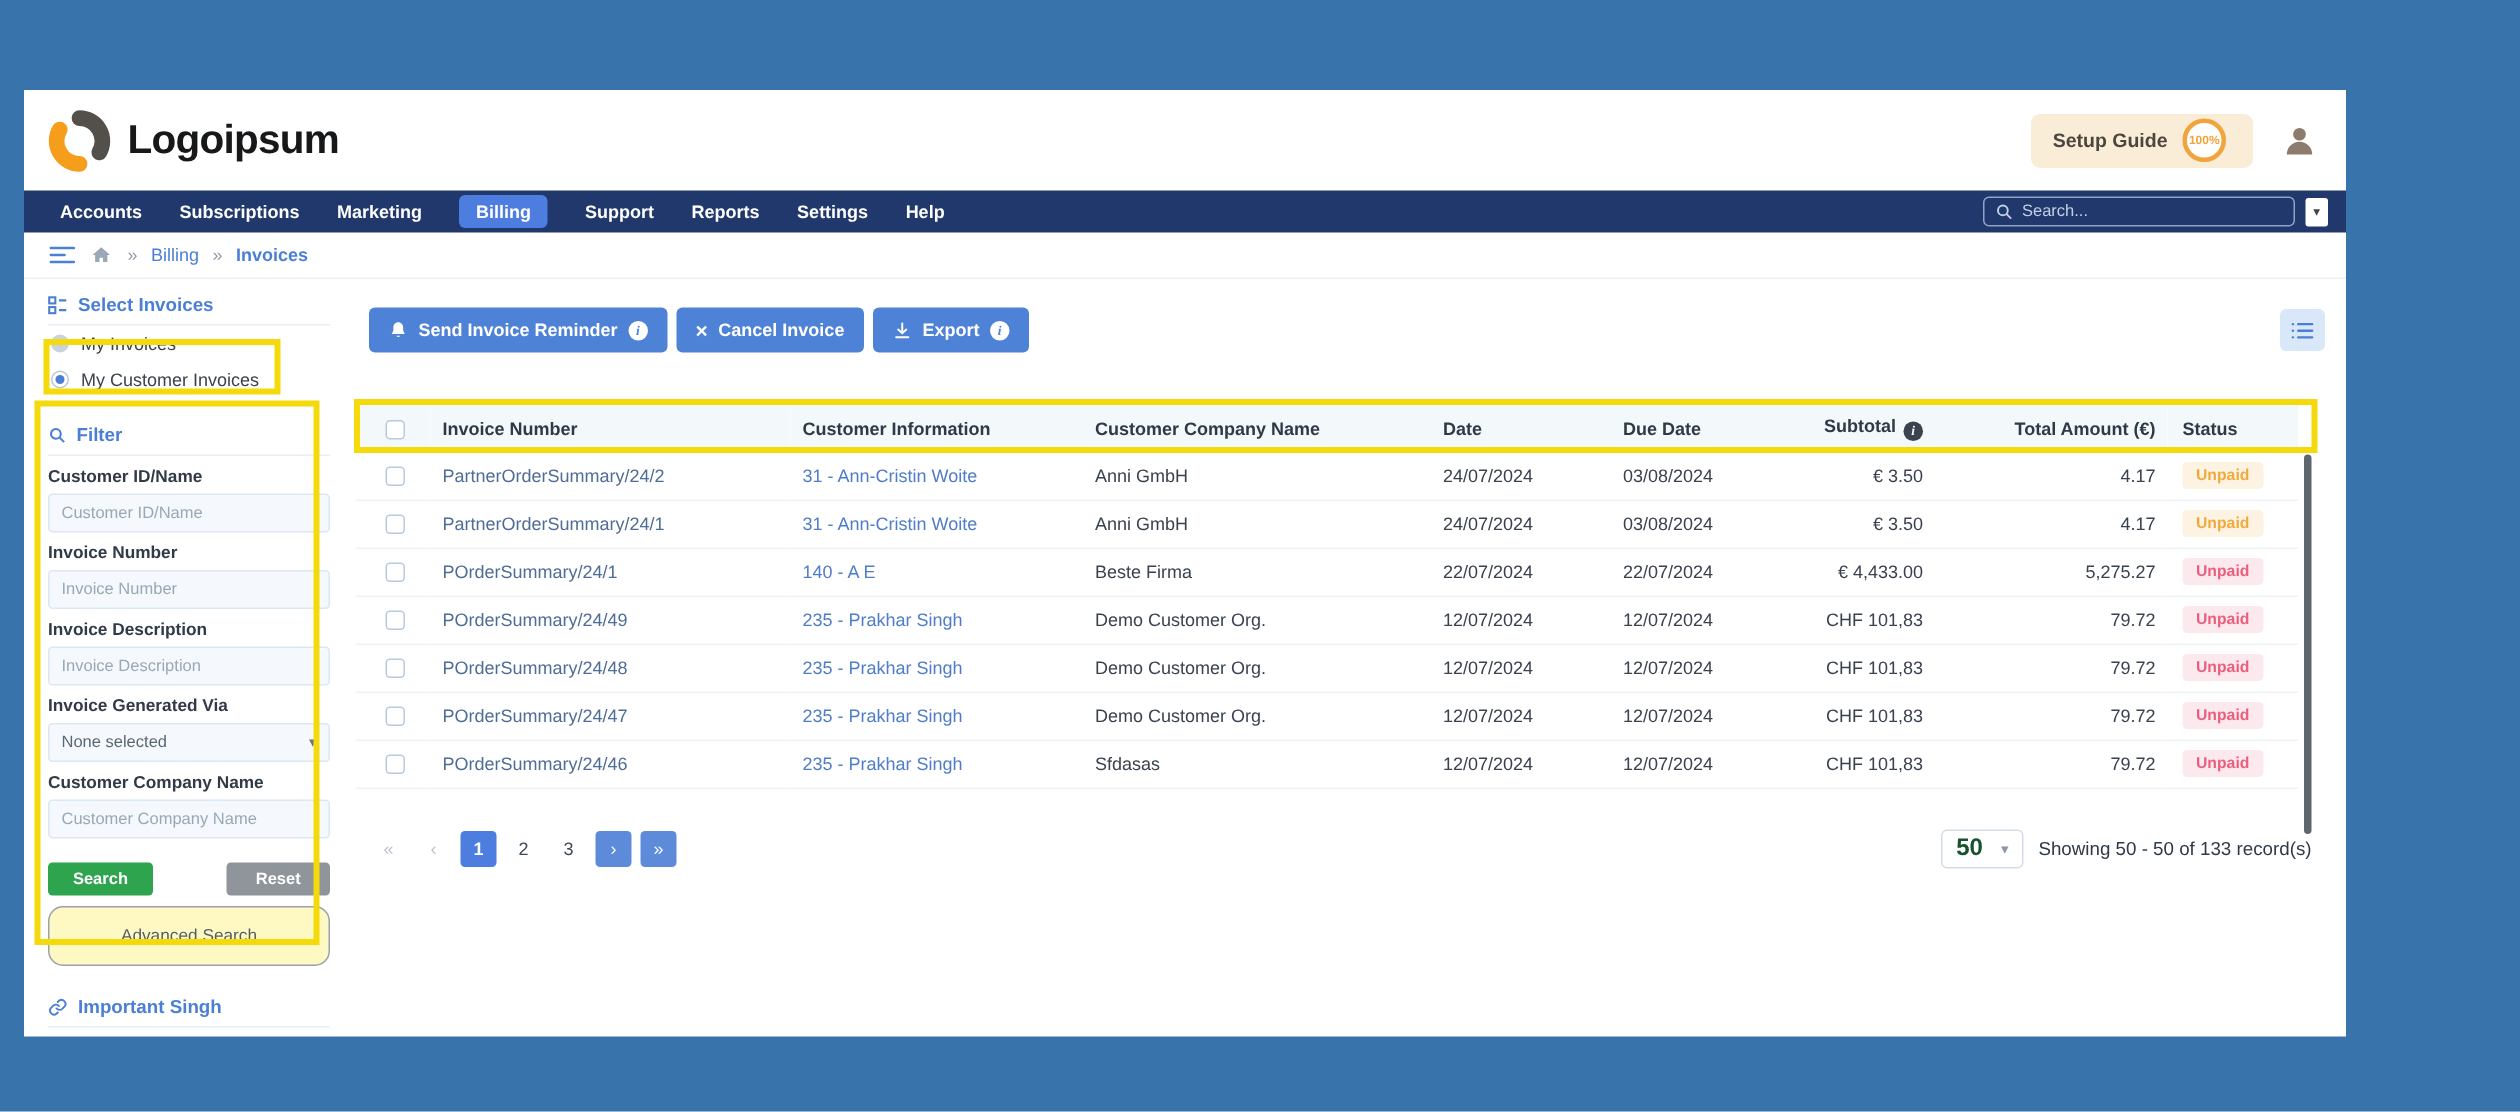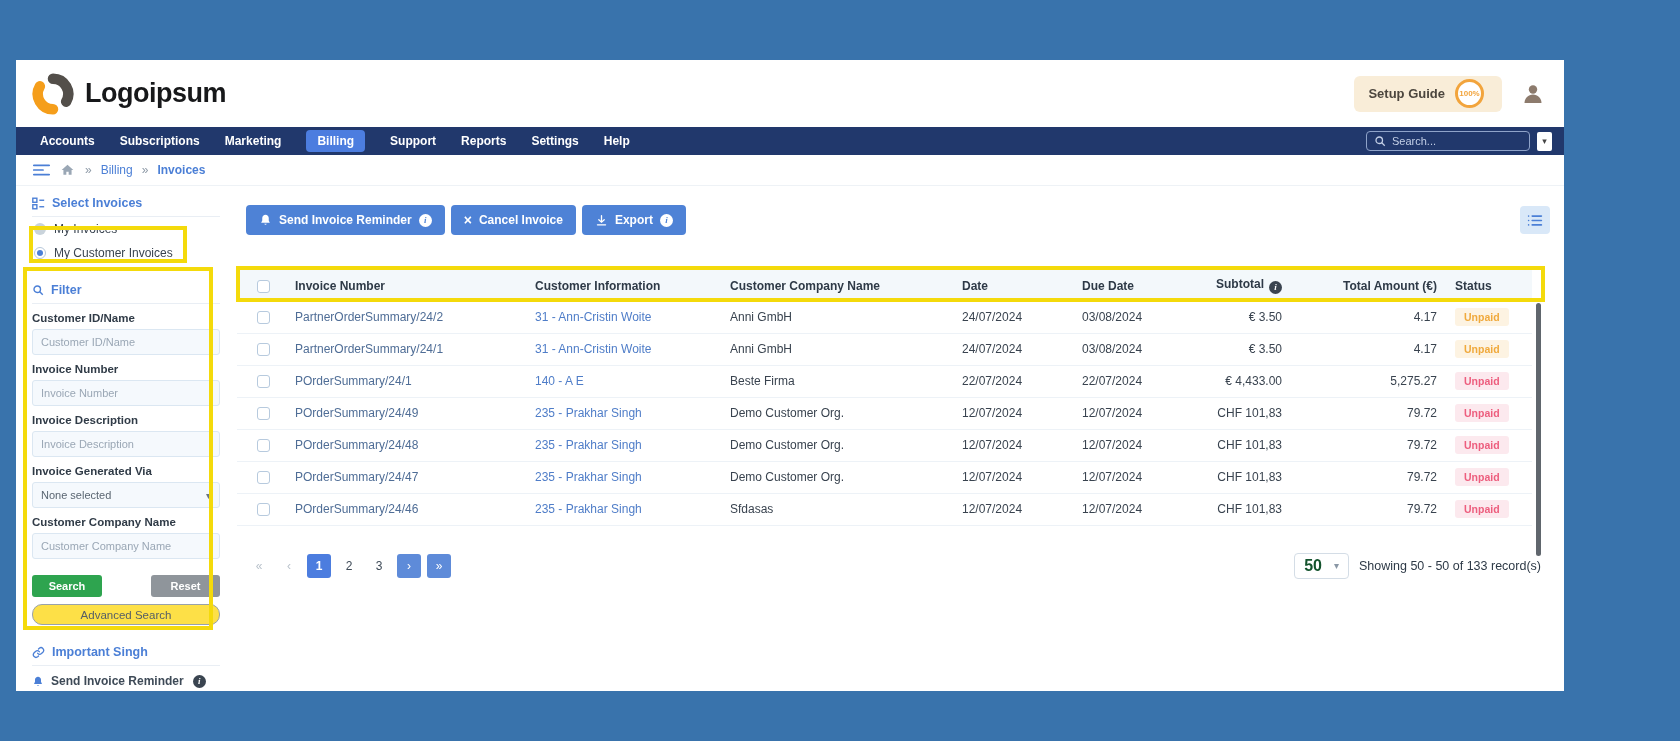--- a/index.html
+++ b/index.html
@@ -22,21 +22,21 @@
               color:#F2A43C; font-size:8px; font-weight:bold; display:flex; align-items:center; justify-content:center; }
   .user-box { width:30px; height:30px; display:flex; align-items:center; justify-content:center; cursor:pointer; }
 
   
   .navbar { height:28px; background:#21386C; display:flex; align-items:center;
             justify-content:space-between; padding:0 12px 0 24px; }
   .nav-items { display:flex; align-items:center; gap:25px; }
   .nav-item { color:#fff; font-size:12px; font-weight:bold; cursor:pointer; white-space:nowrap; }
   .nav-item.active { background:#4C7DDF; padding:4px 11px; border-radius:4px; }
   .nav-right { display:flex; align-items:center; gap:7px; }
-  .nav-search { width:164px; height:20px; border:1px solid #8fa3c9; border-radius:4px;
+  .nav-search { width:208px; height:20px; border:1px solid #8fa3c9; border-radius:4px;
                 display:flex; align-items:center; gap:6px; padding:0 7px; }
   .nav-search input { flex:1; min-width:0; background:transparent; border:none; outline:none;
                       color:#dbe3f2; font-size:11px; font-family:inherit; }
   .nav-search input::placeholder { color:#c3cfe6; }
   .nav-select { width:15px; height:19px; background:#fff; border-radius:2px; display:flex;
                 align-items:center; justify-content:center; font-size:9px; color:#444; cursor:pointer; }
 
   
   .breadcrumb-row { height:31px; display:flex; align-items:center; gap:10px; padding:0 17px;
                     border-bottom:1px solid #eef2f6; }
@@ -64,21 +64,21 @@
   .f-input::placeholder { color:#9aa7b5; }
   .f-select { width:100%; height:26px; background:#f5f9fd; border:1px solid #dbe7f2; border-radius:3px;
               padding:0 8px; display:flex; align-items:center; justify-content:space-between; cursor:pointer; }
   .f-select-val { font-size:11px; color:#5a6672; }
   .f-caret { font-size:10px; color:#6b7683; }
   .side-btns { display:flex; gap:5px; margin-top:16px; }
   .btn-search { width:76px; height:22px; background:#2EA44F; color:#fff; border:none; border-radius:3px;
                 font-size:11px; font-weight:bold; font-family:inherit; cursor:pointer; }
   .btn-reset { width:75px; height:22px; background:#8f959b; color:#fff; border:none; border-radius:3px;
                font-size:11px; font-weight:bold; font-family:inherit; cursor:pointer;margin-left:44px; }
-  .btn-advanced { width:100%; height:21px; margin-top:7px; background:#fde047; border:1px solid #99a2aa;
+  .btn-advanced { width:100%; height:40px; margin-top:7px; background:#fef9c3; border:1px solid #99a2aa;
                   border-radius:10px; color:#555e66; font-size:11.5px; font-family:inherit; cursor:pointer; }
   .il-title { margin-top:16px; }
   .il-item { display:flex; align-items:center; gap:7px; margin-top:8px; font-size:12px;
              font-weight:bold; color:#3e4a57; cursor:pointer; }
 
   
   .main { flex:1; padding:19px 14px 0 1px; position:relative; }
   .toolbar { display:flex; align-items:center; margin-left:9px; }
   .tbtn { background:#4E82D6; color:#fff; border:none; border-radius:4px; height:30px; display:flex;
           align-items:center; gap:7px; padding:0 13px; font-size:12px; font-weight:bold;

